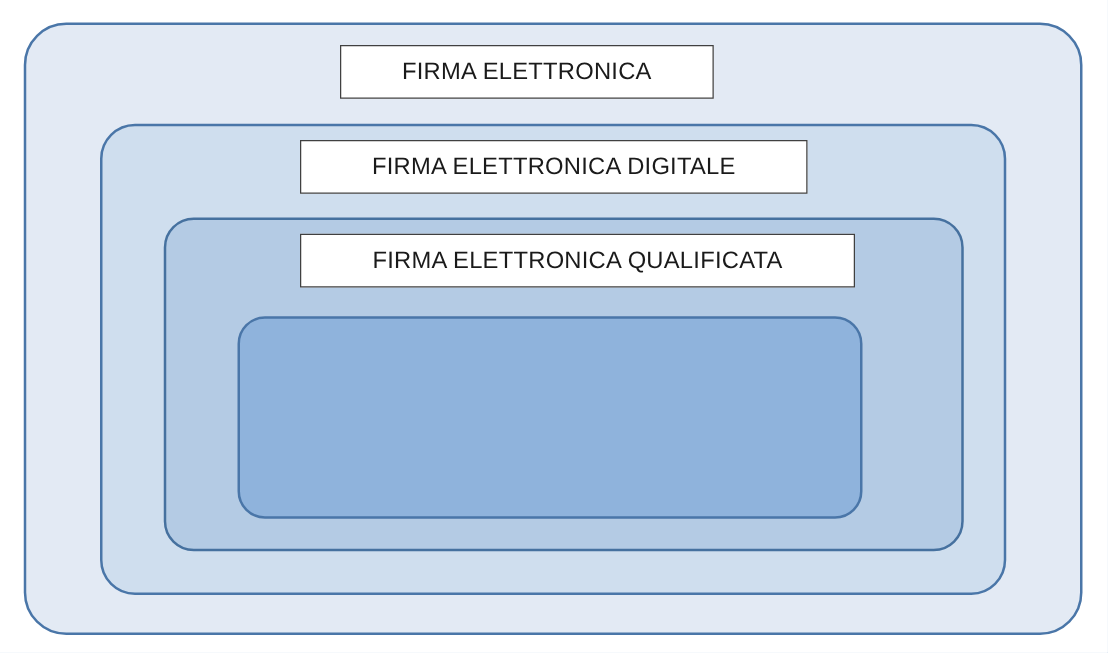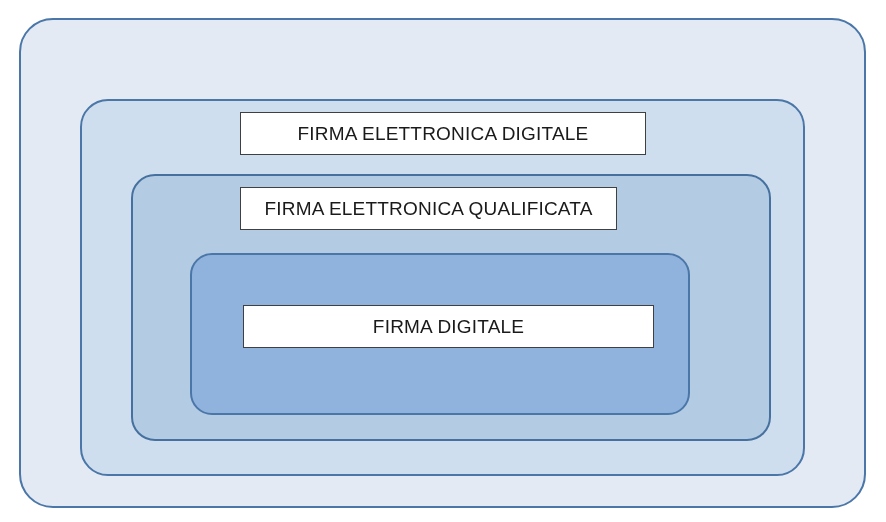--- a/index.html
+++ b/index.html
@@ -68,39 +68,39 @@
     color: #1a1a1a;
     font-size: 19px;
     font-weight: 400;
     letter-spacing: 0.2px;
     white-space: nowrap;
     font-family: "Liberation Sans", sans-serif;
   }
 
   .label-1 { left: 272px; top: 36px;  width: 299px; height: 43px; }
   .label-2 { left: 240px; top: 112px; width: 406px; height: 43px; }
-  .label-3 { left: 240px; top: 187px; width: 377px; height: 43px; }
+  .label-3 { left: 240px; top: 187px; width: 444px; height: 43px; }
   .label-4 { left: 243px; top: 305px; width: 411px; height: 43px; }
 </style>
 </head>
 <body>
 
 <div id="canvas">
 
   <div class="layer layer-1" style="background: rgb(227, 234, 244); border-color: rgb(74, 118, 168);">
 
     <div class="layer layer-2" style="left: 59px; top: 79px; background: rgb(207, 222, 238); border-color: rgb(74, 118, 168);">
 
       <div class="layer layer-3" style="left: 49px; top: 73px; background: rgb(180, 203, 228); border-color: rgb(70, 113, 159);">
 
         <div class="layer layer-4" style="left: 57px; top: 77px; background: rgb(143, 179, 220); border-color: rgb(74, 118, 168);"></div>
       </div>
     </div>
   </div>
 
+  <div class="label-box label-1">FIRMA ELETTRONICA</div>
 
   <div class="label-box label-2">FIRMA ELETTRONICA DIGITALE</div>
 
   <div class="label-box label-3">FIRMA ELETTRONICA QUALIFICATA</div>
 
-  <div class="label-box label-4">FIRMA DIGITALE</div>
 
 </div>
 
 </body></html>

